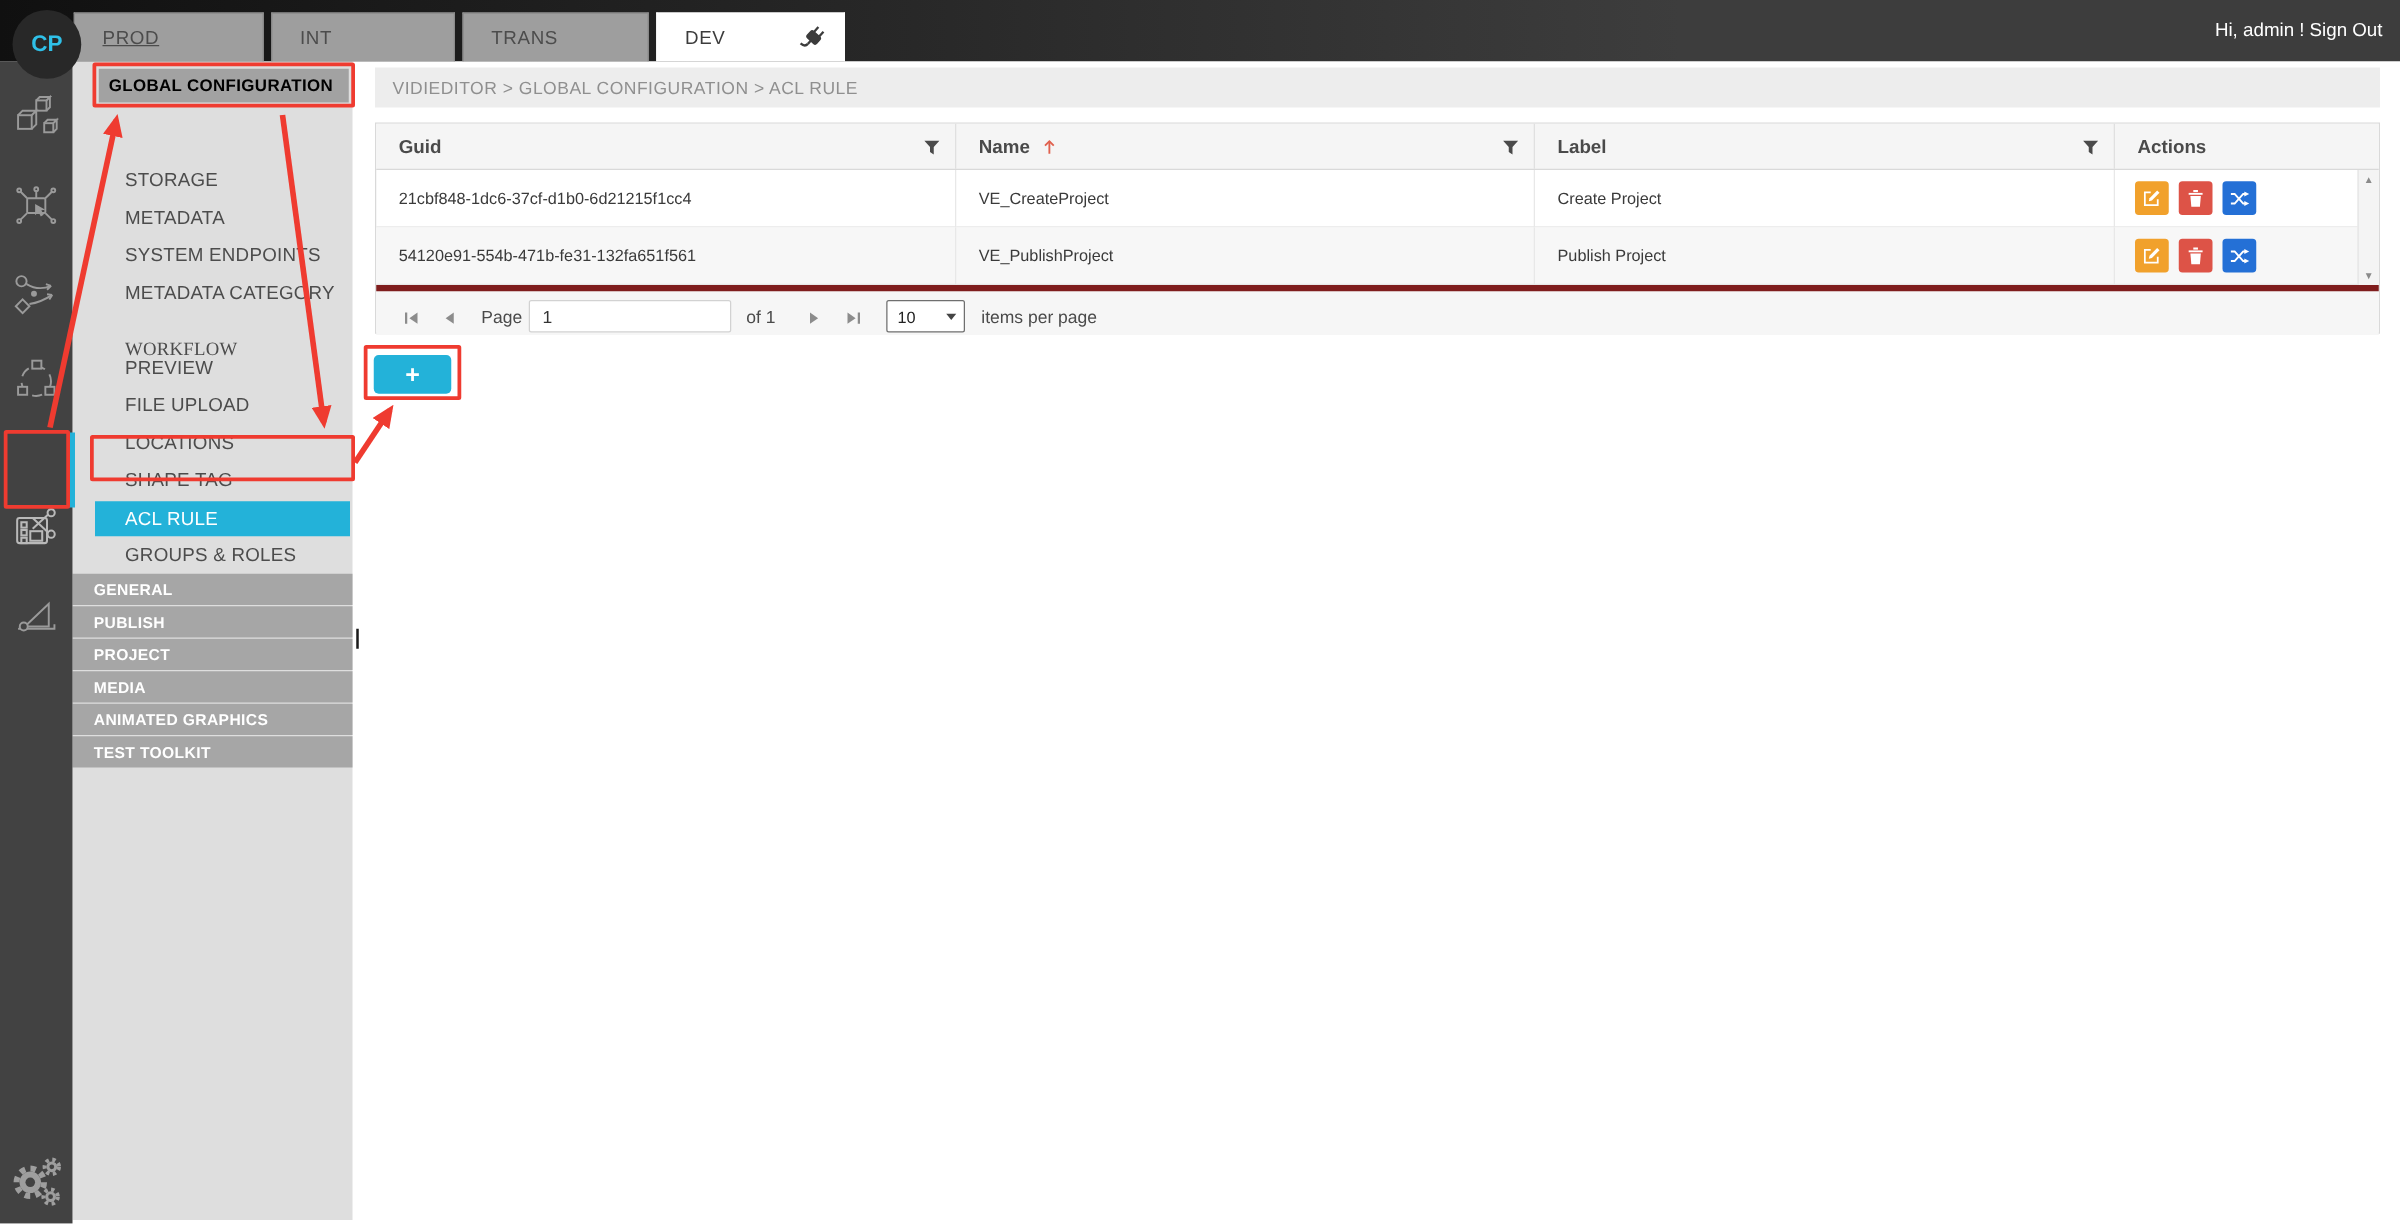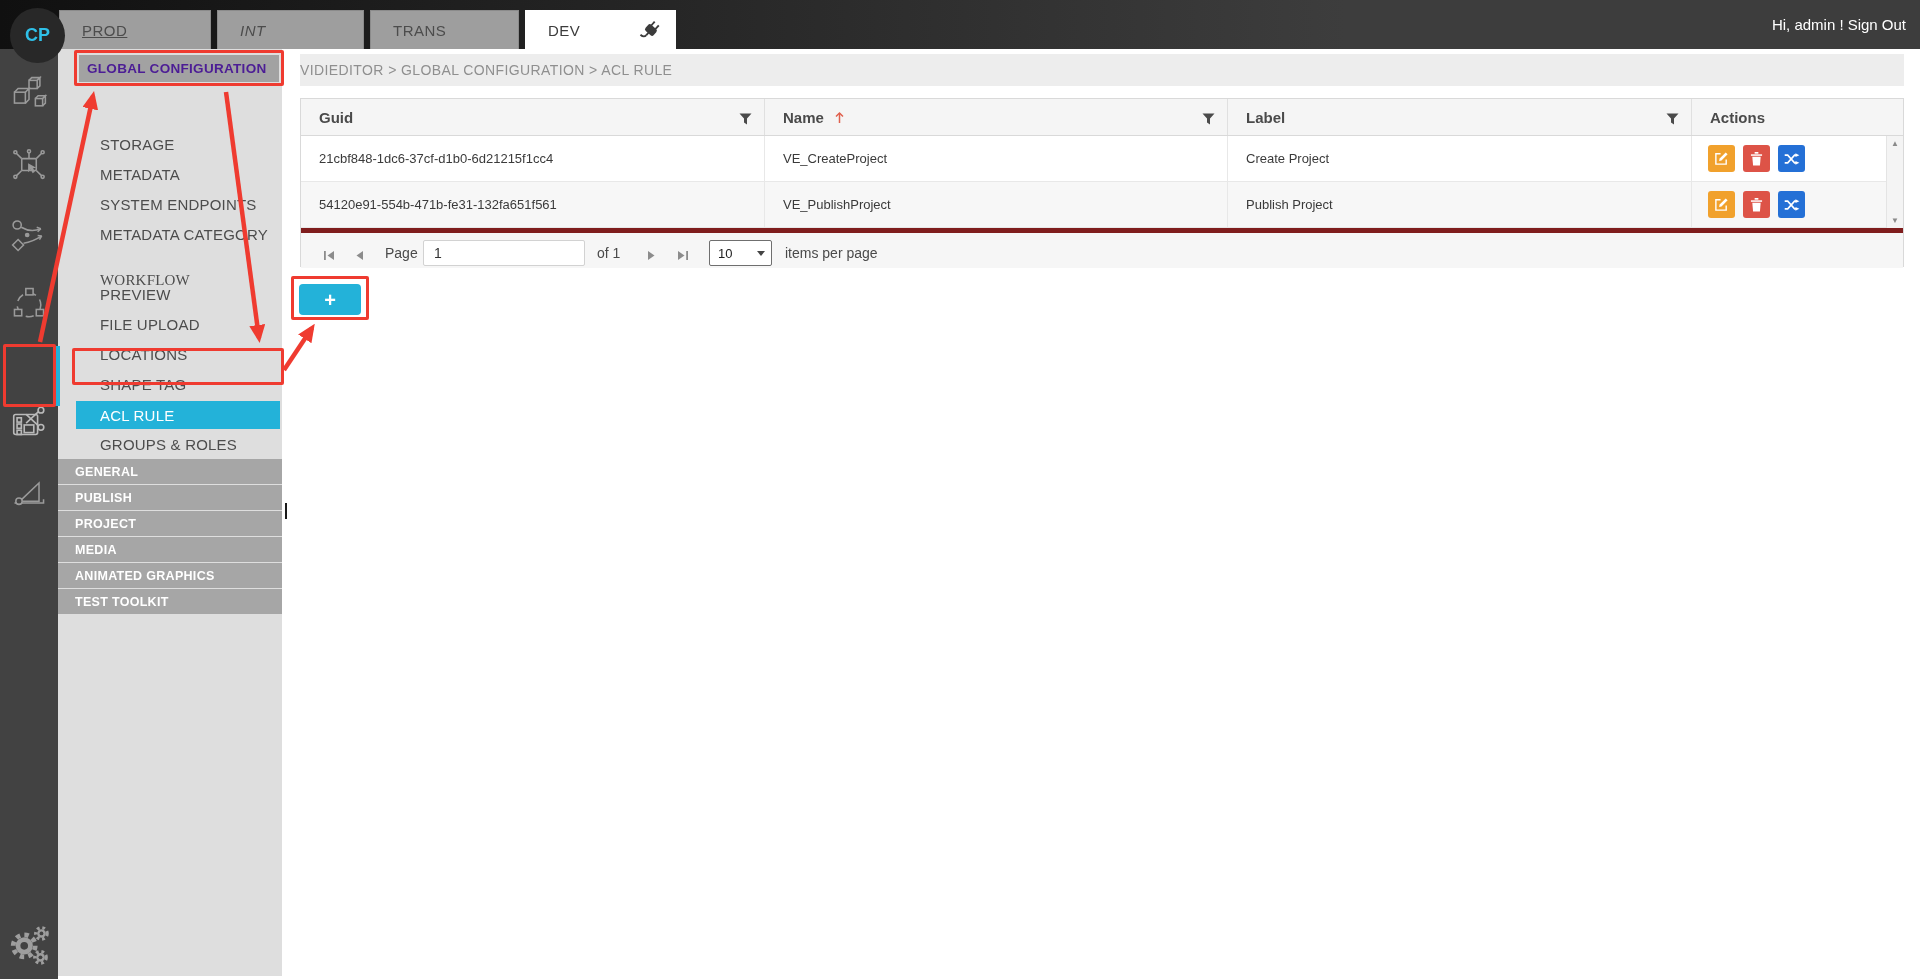--- a/index.html
+++ b/index.html
@@ -11,49 +11,49 @@
   .topbar { position:absolute; left:0; top:0; width:1920px; height:49px;
             background:linear-gradient(90deg,#101010 0%,#262626 35%,#3d3d3d 70%,#3d3d3d 100%); z-index:5; }
   .avatar { position:absolute; left:10px; top:8px; width:55px; height:55px; border-radius:50%;
             background:#282828; color:#2fc0e8; font-size:18px; font-weight:bold;
             display:flex; align-items:center; justify-content:center; z-index:8; }
   .tab { position:absolute; top:10px; height:39px; background:#9e9e9e; color:#4c4c4c;
          font-size:15px; letter-spacing:.5px; display:flex; align-items:center; padding-left:22px;
          border:1px solid #8b8b8b; border-bottom:none; }
   .tab.active { background:#ffffff; color:#3c3c3c; border-color:#fff; }
   .tab-prod { left:59px;  width:152px;text-decoration:underline; }
-  .tab-int  { left:217px; width:147px;font-style:italic; }
+  .tab-int  { left:217px; width:147px; }
   .tab-trans{ left:370px; width:149px; }
   .tab-dev  { left:525px; width:151px; }
   .plug { position:absolute; right:14px; top:9px; }
   .userbox { position:absolute; right:14px; top:0; height:49px; display:flex; align-items:center; gap:4px;
              color:#fff; font-size:15px; z-index:6; }
   .signout { cursor:pointer; }
 
   
   .iconbar { position:absolute; left:0; top:49px; width:58px; height:930px; background:#424242; z-index:4; }
   .ibar-item { position:absolute; left:7px; width:44px; height:44px; display:flex; align-items:center; justify-content:center; }
   .active-strip { position:absolute; left:55px; top:346px; width:5px; height:60px; background:#23b2d9; z-index:6; }
 
   
   .nav { position:absolute; left:58px; top:49px; width:224px; height:927px; background:#dedede; z-index:3; }
   .nav-header { position:absolute; left:21px; top:6px; width:200px; height:27px; background:#a2a2a2;
-                color:#4c1d95; font-size:13.5px; font-weight:bold; letter-spacing:.3px;
+                color:#000000; font-size:13.5px; font-weight:bold; letter-spacing:.3px;
                 display:flex; align-items:center; padding-left:8px; }
   .nav-item { position:absolute; left:42px; height:22px; font-size:15px; color:#4c4c4c;
               display:flex; align-items:center; letter-spacing:.2px; cursor:pointer; }
   .nav-item.active-bar { left:18px; width:204px; height:28px; background:#23b2d9; color:#fff; padding-left:24px; }
   .nav-section { position:absolute; left:0; width:224px; height:25px; background:#a6a6a6; color:#fff;
                  font-size:12.5px; font-weight:bold; letter-spacing:.3px;
                  display:flex; align-items:center; padding-left:17px; cursor:pointer; }
   .stray-cursor { position:absolute; left:285px; top:503px; width:2px; height:16px; background:#1a1a1a; z-index:4; }
 
   
   .breadcrumb { position:absolute; left:300px; top:54px; width:1604px; height:32px; background:#ededed;
-                color:#8f8f8f; font-size:14px; letter-spacing:.4px; display:flex; align-items:center; }
+                color:#8f8f8f; font-size:14px; letter-spacing:.4px; display:flex; align-items:center; padding-left:14px; }
 
   .grid { position:absolute; left:300px; top:98px; width:1604px; height:169px; border:1px solid #d9d9d9; background:#fff; }
   .thead { position:absolute; left:0; top:0; width:100%; height:37px; background:#f5f5f5; border-bottom:1px solid #d9d9d9; }
   .th { position:absolute; top:0; height:36px; display:flex; align-items:center; padding-left:18px;
         font-size:15px; color:#4a4a4a; font-weight:bold; border-right:1px solid #e0e0e0; cursor:pointer; }
   .th:last-child { border-right:none; }
   .funnel { position:absolute; right:12px; top:12px; cursor:pointer; }
   .sort-arrow { margin-left:10px; display:inline-flex; }
 
   .tr { position:absolute; left:0; width:1587px; height:46px; }

